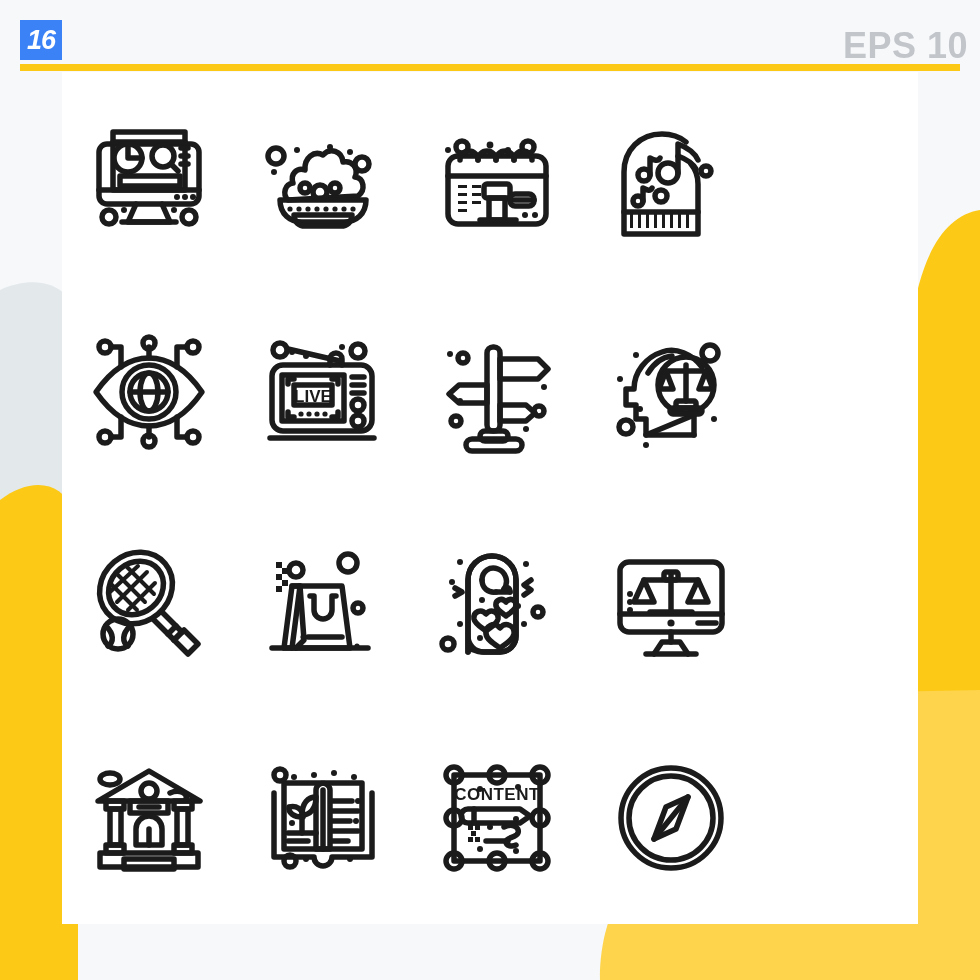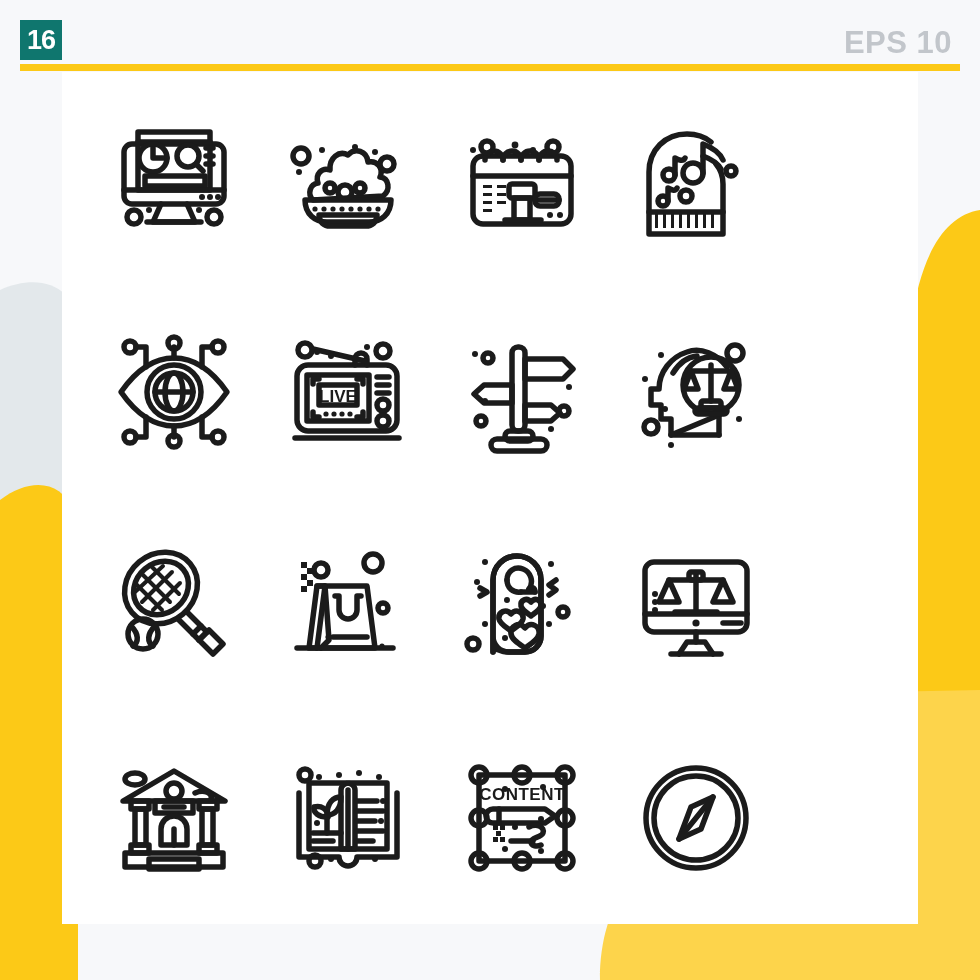--- a/index.html
+++ b/index.html
@@ -13,50 +13,50 @@
 
   
   #bg-decor{position:absolute;inset:0;width:980px;height:980px;z-index:0;}
 
   
   #header{
     position:absolute;left:0;top:0;width:980px;height:72px;z-index:3;
   }
   #badge-16{
     position:absolute;left:20px;top:20px;width:42px;height:40px;
-    background:#0f766e;color:#ffffff;
+    background:#3b82f6;color:#ffffff;
     font-size:27px;font-weight:bold;line-height:40px;text-align:center;
     letter-spacing:-1px;
+    font-style:italic;
   }
   #title-iconset{
     position:absolute;left:78px;top:24px;
     font-size:29px;font-weight:bold;color:#111111;
     letter-spacing:.5px;
   }
   #eps-label{
-    position:absolute;right:28px;top:25px;
-    font-size:31px;font-weight:bold;color:#c2c6cb;
+    position:absolute;right:12px;top:25px;
+    font-size:36px;font-weight:bold;color:#c2c6cb;
     letter-spacing:.5px;
   }
   #rule{
     position:absolute;left:20px;top:64px;width:940px;height:7px;
     background:#FCC917;
   }
 
   
   #card{
     position:absolute;left:62px;top:72px;width:856px;height:852px;
     background:#ffffff;z-index:2;
   }
   #grid{
     position:absolute;left:0;top:0;width:696px;height:852px;
     display:grid;
     grid-template-columns:repeat(4,1fr);
     grid-template-rows:repeat(4,1fr);
-    margin-left:25px;
   }
   .cell{
     display:flex;align-items:center;justify-content:center;
   }
   .cell svg{display:block;}
   .ico{
     fill:none;stroke:#1b1b1b;stroke-width:5.5;
     stroke-linecap:round;stroke-linejoin:round;
   }
   .ico-f{fill:#1b1b1b;stroke:none;}

